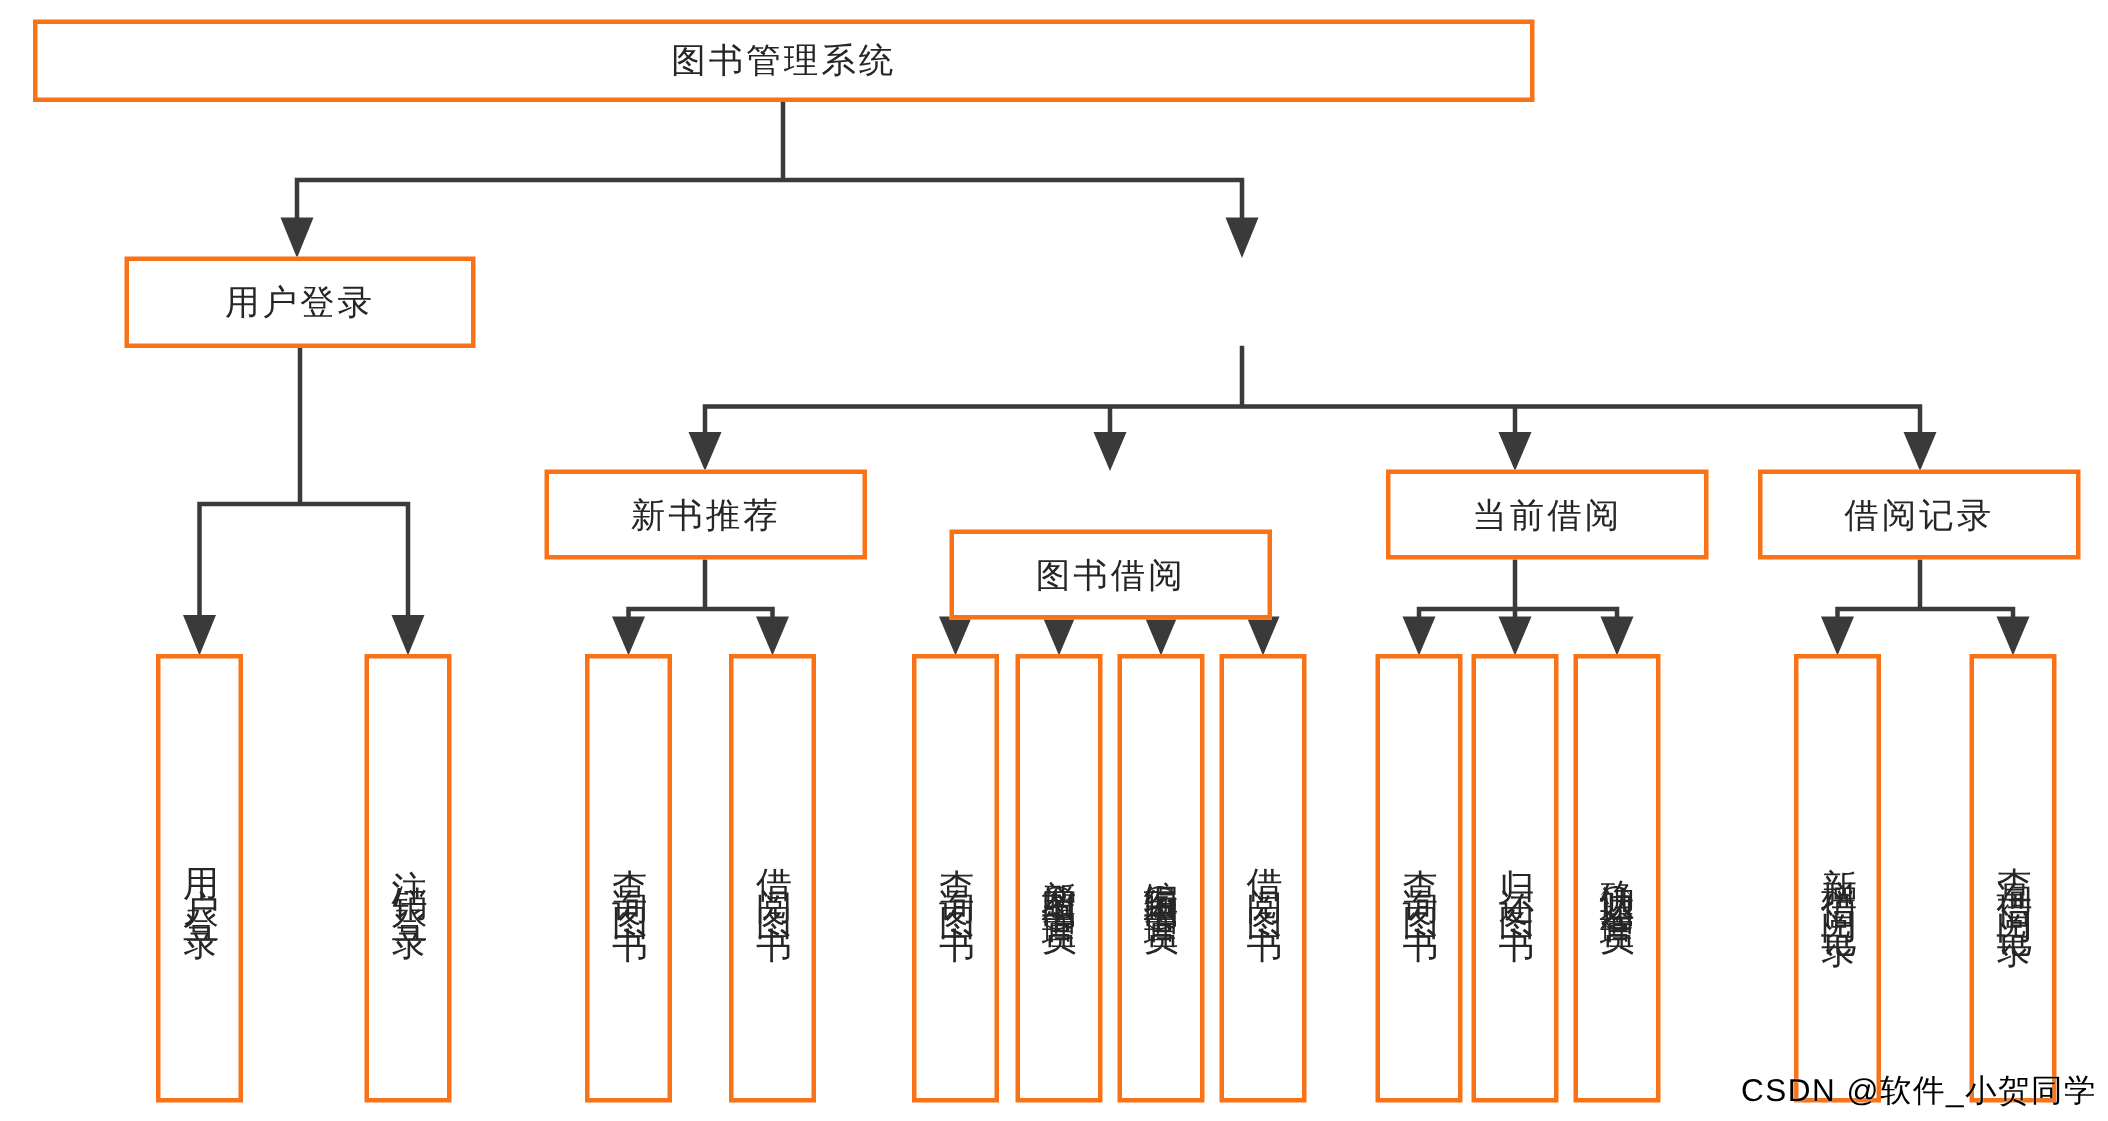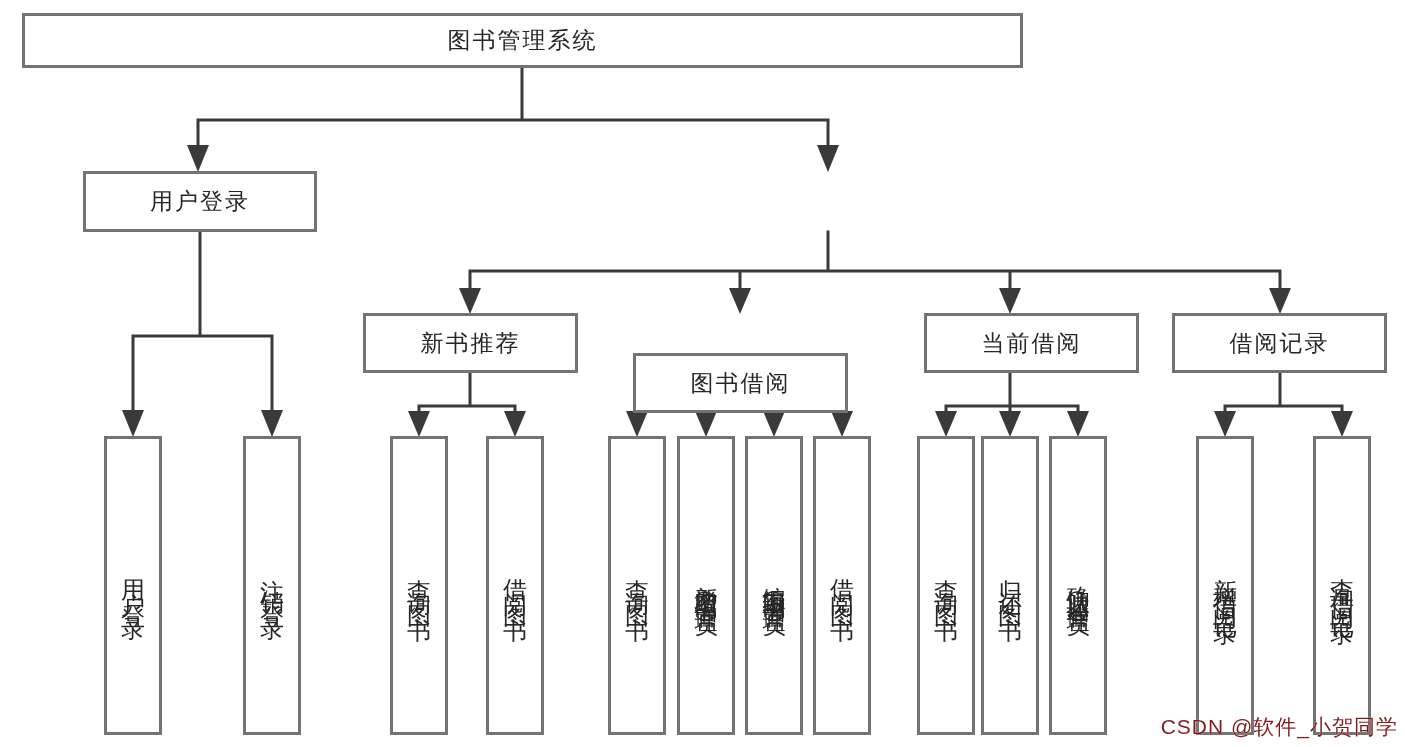--- a/index.html
+++ b/index.html
@@ -13,21 +13,21 @@
   }
   .edges {
     position: absolute;
     left: 0; top: 0;
     width: 1405px; height: 747px;
     pointer-events: none;
   }
   .node {
     position: absolute;
     box-sizing: border-box;
-    border: 3px solid #737373;
+    border: 3px solid #f97316;
     background: #ffffff;
     display: flex;
     align-items: center;
     justify-content: center;
     color: #262626;
   }
   .h-node {
     font-size: 23px;
     letter-spacing: 2px;
     white-space: nowrap;
@@ -40,21 +40,21 @@
     line-height: 1;
     color: #262626;
   }
   .v-node .vt-6 { letter-spacing: 9px; }
   .v-node .vt-9 { font-size: 23px; letter-spacing: 4px; }
   .watermark {
     position: absolute;
     right: 7px;
     bottom: 6px;
     font-size: 21px;
-    color: #7f1d1d;
+    color: #000000;
     letter-spacing: 1px;
     white-space: nowrap;
     text-shadow: 0 0 1px #ffffff;
   }
   
   #n-root  { left: 22px;  top: 13px;  width: 1001px; height: 55px; }
   #n-l2a   { left: 83px;  top: 171px; width: 234px;  height: 61px; }
   #n-l2b   { left: 711px; top: 171px; width: 234px;  height: 61px; }
   .l3      { top: 313px; width: 215px; height: 60px; }
   #n-l3a   { left: 363px; }

